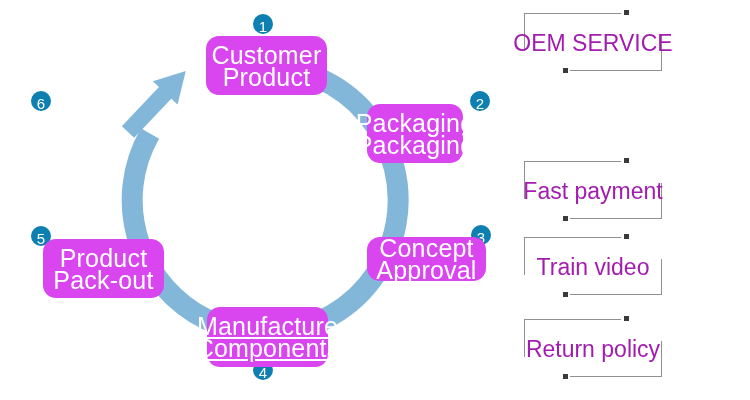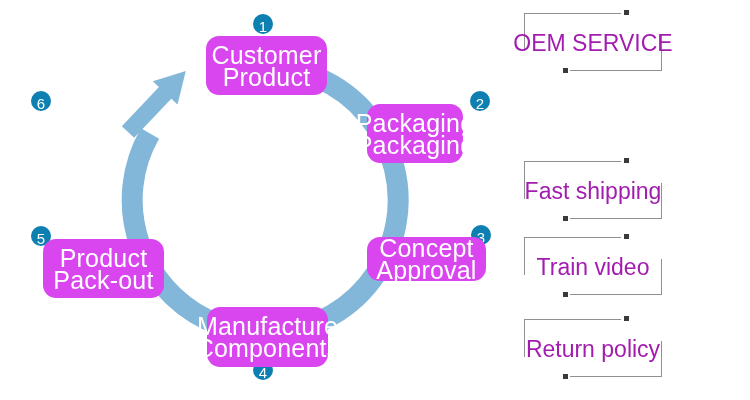--- a/index.html
+++ b/index.html
@@ -28,21 +28,21 @@
     align-items: center;
     justify-content: center;
     text-align: center;
     font-size: 25px;
     line-height: 22px;
     letter-spacing: 0.2px;
   }
   .s1 { left: 206px; top: 36px;  width: 121px; height: 59px; }
   .s2 { left: 367px; top: 104px; width: 96px; height: 59px; }
   .s3 { left: 367px; top: 237px; width: 119px; height: 44px; text-align: center; }
-  .s4 { left: 207px; top: 307px; width: 121px; height: 60px; }
+  .s4 { left: 207px; top: 307px; width: 121px; height: 60px; text-decoration: underline; }
   .s5 { left: 43px;  top: 239px; width: 121px; height: 59px; }
   .s6 { left: 43px;  top: 105px; width: 120px; height: 59px; }
 
   .badge {
     position: absolute;
     z-index: 1;
     width: 26px;
     height: 26px;
     border-radius: 50%;
     background: #0d7fb0;
@@ -167,21 +167,21 @@
       <div class="deco dot-bottom"></div>
       <span class="label">OEM SERVICE</span>
     </div>
 
 
     <div class="feature f3">
       <div class="deco corner-tl"></div>
       <div class="deco dot-top"></div>
       <div class="deco corner-br"></div>
       <div class="deco dot-bottom"></div>
-      <span class="label">Fast shipping</span>
+      <span class="label">Fast payment</span>
     </div>
 
     <div class="feature f4">
       <div class="deco corner-tl"></div>
       <div class="deco dot-top"></div>
       <div class="deco corner-br"></div>
       <div class="deco dot-bottom"></div>
       <span class="label">Train video</span>
     </div>
 

